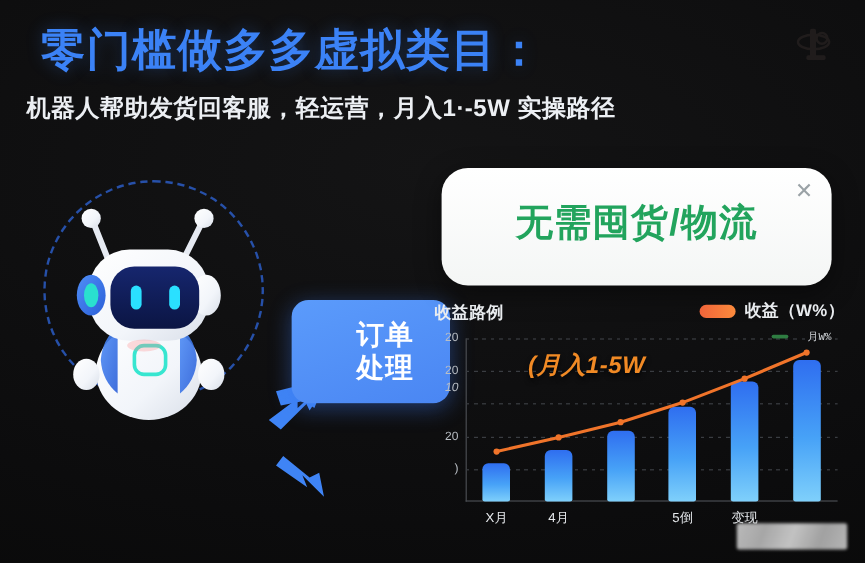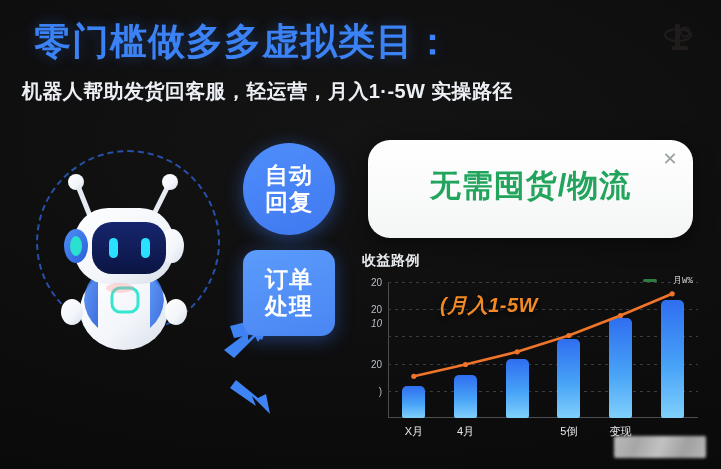--- a/index.html
+++ b/index.html
@@ -36,23 +36,23 @@
   .arrows{position:absolute;left:196px;top:170px;width:56px;height:118px;}
   .arrows svg{display:block;}
 
   
   .callout{position:absolute;display:flex;align-items:center;justify-content:center;
     color:#ffffff;font-weight:bold;font-size:23px;line-height:27px;text-align:center;
     letter-spacing:1px;}
   #callout-auto{left:243px;top:143px;width:92px;height:92px;border-radius:50%;
     background:linear-gradient(160deg,#4f8dfb 0%,#3f79f0 100%);
     box-shadow:0 4px 18px rgba(60,120,240,.45);}
-  #callout-order{left:243px;top:250px;width:92px;height:86px;border-radius:14px;
+  #callout-order{left:243px;top:250px;width:108px;height:86px;border-radius:14px;
     background:linear-gradient(160deg,#5b9bfb 0%,#4a86f3 100%);
-    box-shadow:0 4px 18px rgba(60,120,240,.40);}
+    box-shadow:0 4px 18px rgba(60,120,240,.40);padding-left:24px;}
   .callout span{display:block;}
 
   
   .steps{position:absolute;left:24px;top:377px;width:330px;height:62px;
     display:flex;align-items:center;}
   .step{width:62px;height:62px;border-radius:50%;
     background:linear-gradient(160deg,#f99432 0%,#f3721d 100%);
     box-shadow:0 3px 14px rgba(243,114,29,.40);
     display:flex;align-items:center;justify-content:center;
     color:#fff;font-size:19px;font-weight:bold;letter-spacing:.5px;}
@@ -170,41 +170,39 @@
     </div>
     <div class="arrows">
       <svg width="56" height="118" viewBox="0 0 56 118">
         <path d="M2 40 L26 22 L26 30 L48 10 L40 30 L34 26 L12 48 Z" fill="#3f84f5"></path>
         <path d="M6 8 L30 2 L26 12 L46 6 L34 24 L30 16 L10 20 Z" fill="#3f84f5" transform="translate(2,8)"></path>
         <path d="M8 78 L34 96 L30 86 L48 104 L44 84 L36 88 L14 70 Z" fill="#3f84f5"></path>
       </svg>
     </div>
   </div>
 
-  <div class="callout" id="callout-auto">
-    <div>
-      <span>自动</span>
-      <span>回复</span>
-    </div>
-  </div>
   <div class="callout" id="callout-order">
     <div>
       <span>订单</span>
       <span>处理</span>
     </div>
   </div>
 
 
   <div class="notice">
     <div class="notice-close">✕</div>
     <div class="notice-text">无需囤货/物流</div>
   </div>
 
   <div class="chart-panel">
     <div class="chart-title">收益路例</div>
+    <div class="legend">
+      <div class="legend-swatch"></div>
+      <div class="legend-label">收益（W%）</div>
+    </div>
 
     <div class="plot">
       <div class="axis-line"></div>
       <div class="baseline"></div>
       <div id="gridlines">
           <div class="gridline" style="top: 0px;"></div>
           <div class="gridline" style="top: 27.2px;"></div>
           <div class="gridline" style="top: 54.4px;"></div>
           <div class="gridline" style="top: 81.6px;"></div>
           <div class="gridline" style="top: 108.8px;"></div>

